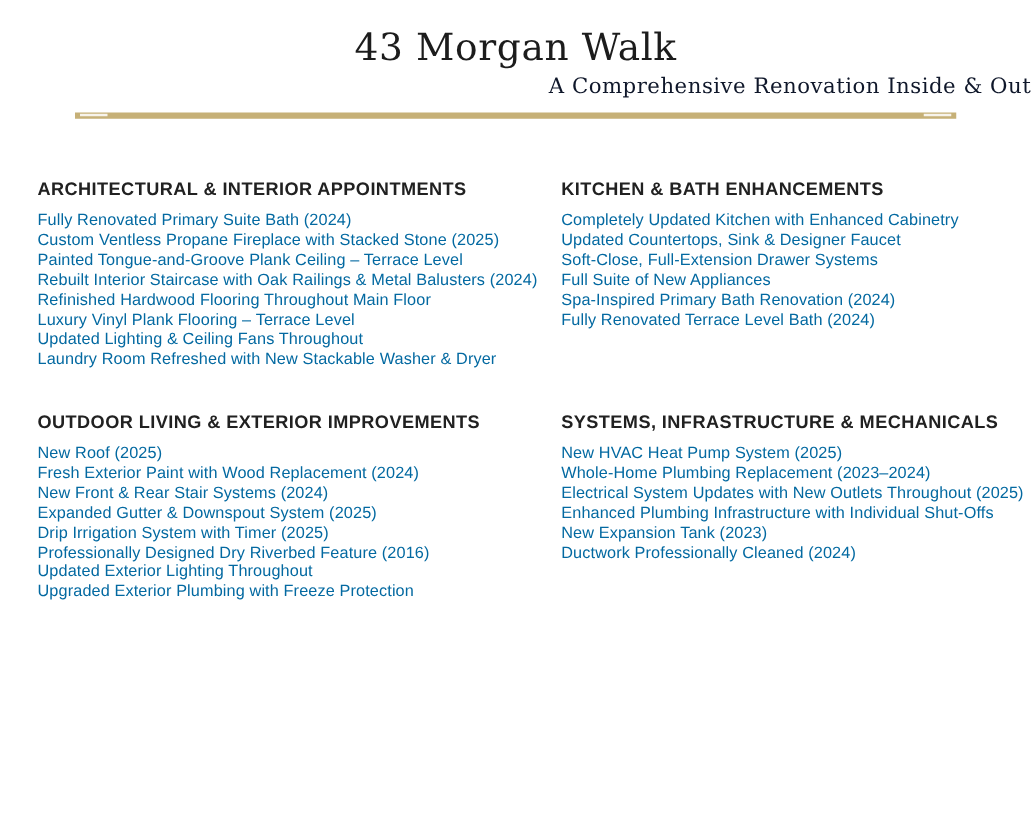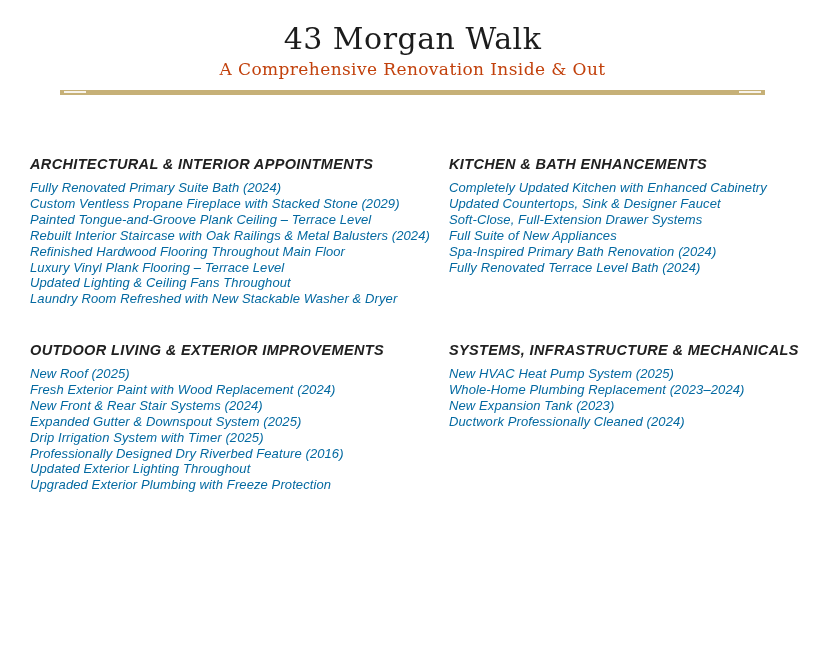--- a/index.html
+++ b/index.html
@@ -17,23 +17,24 @@
     font-size: 30px;
     line-height: 36px;
     color: #1c1c1c;
     letter-spacing: 0.5px;
     font-weight: 500;
   }
   .subtitle {
     font-family: "DejaVu Serif", serif;
     font-size: 17px;
     line-height: 23px;
-    color: #c2410c;
+    color: #0f172a;
     letter-spacing: 0.4px;
     margin-top: 1px;
+    text-align: right;
   }
   .divider {
     position: relative;
     width: 705px;
     height: 5px;
     margin: 9px auto 0 auto;
     background: #c6b077;
   }
   .divider::before, .divider::after {
     content: "";
@@ -44,22 +45,21 @@
     background: rgba(255,255,255,0.85);
   }
   .divider::before { left: 4px; }
   .divider::after  { right: 4px; }
 
   .columns {
     display: grid;
     grid-template-columns: 419px auto;
     grid-template-rows: 186px auto;
     padding-left: 30px;
-    margin-top: 60px;
-    font-style: italic;
+    margin-top: 48px;
   }
   .section { white-space: nowrap; }
   .section-heading {
     font-size: 14.5px;
     font-weight: 700;
     color: #212121;
     letter-spacing: 0.35px;
     line-height: 18px;
     margin: 0 0 7px 0;
   }
@@ -81,21 +81,21 @@
     <div class="subtitle">A Comprehensive Renovation Inside &amp; Out</div>
     <div class="divider"></div>
   </div>
 
   <div class="columns">
 
     <div class="section">
       <h2 class="section-heading">ARCHITECTURAL &amp; INTERIOR APPOINTMENTS</h2>
       <ul class="item-list">
         <li>Fully Renovated Primary Suite Bath (2024)</li>
-        <li>Custom Ventless Propane Fireplace with Stacked Stone  (2029)</li>
+        <li>Custom Ventless Propane Fireplace with Stacked Stone  (2025)</li>
         <li>Painted Tongue-and-Groove Plank Ceiling – Terrace Level</li>
         <li>Rebuilt Interior Staircase with Oak Railings &amp; Metal Balusters (2024)</li>
         <li>Refinished Hardwood Flooring Throughout Main Floor</li>
         <li>Luxury Vinyl Plank Flooring – Terrace Level</li>
         <li>Updated Lighting &amp; Ceiling Fans Throughout</li>
         <li>Laundry Room Refreshed with New Stackable Washer &amp; Dryer</li>
       </ul>
     </div>
 
     <div class="section">
@@ -122,19 +122,21 @@
         <li>Updated Exterior Lighting Throughout</li>
         <li>Upgraded Exterior Plumbing with Freeze Protection</li>
       </ul>
     </div>
 
     <div class="section">
       <h2 class="section-heading">SYSTEMS, INFRASTRUCTURE &amp; MECHANICALS</h2>
       <ul class="item-list">
         <li>New HVAC Heat Pump System (2025)</li>
         <li>Whole-Home Plumbing Replacement (2023–2024)</li>
+        <li>Electrical System Updates with New Outlets Throughout (2025)</li>
+        <li>Enhanced Plumbing Infrastructure with Individual Shut-Offs</li>
         <li>New Expansion Tank (2023)</li>
         <li>Ductwork Professionally Cleaned (2024)</li>
       </ul>
     </div>
 
   </div>
 </div>
 
 </body></html>

